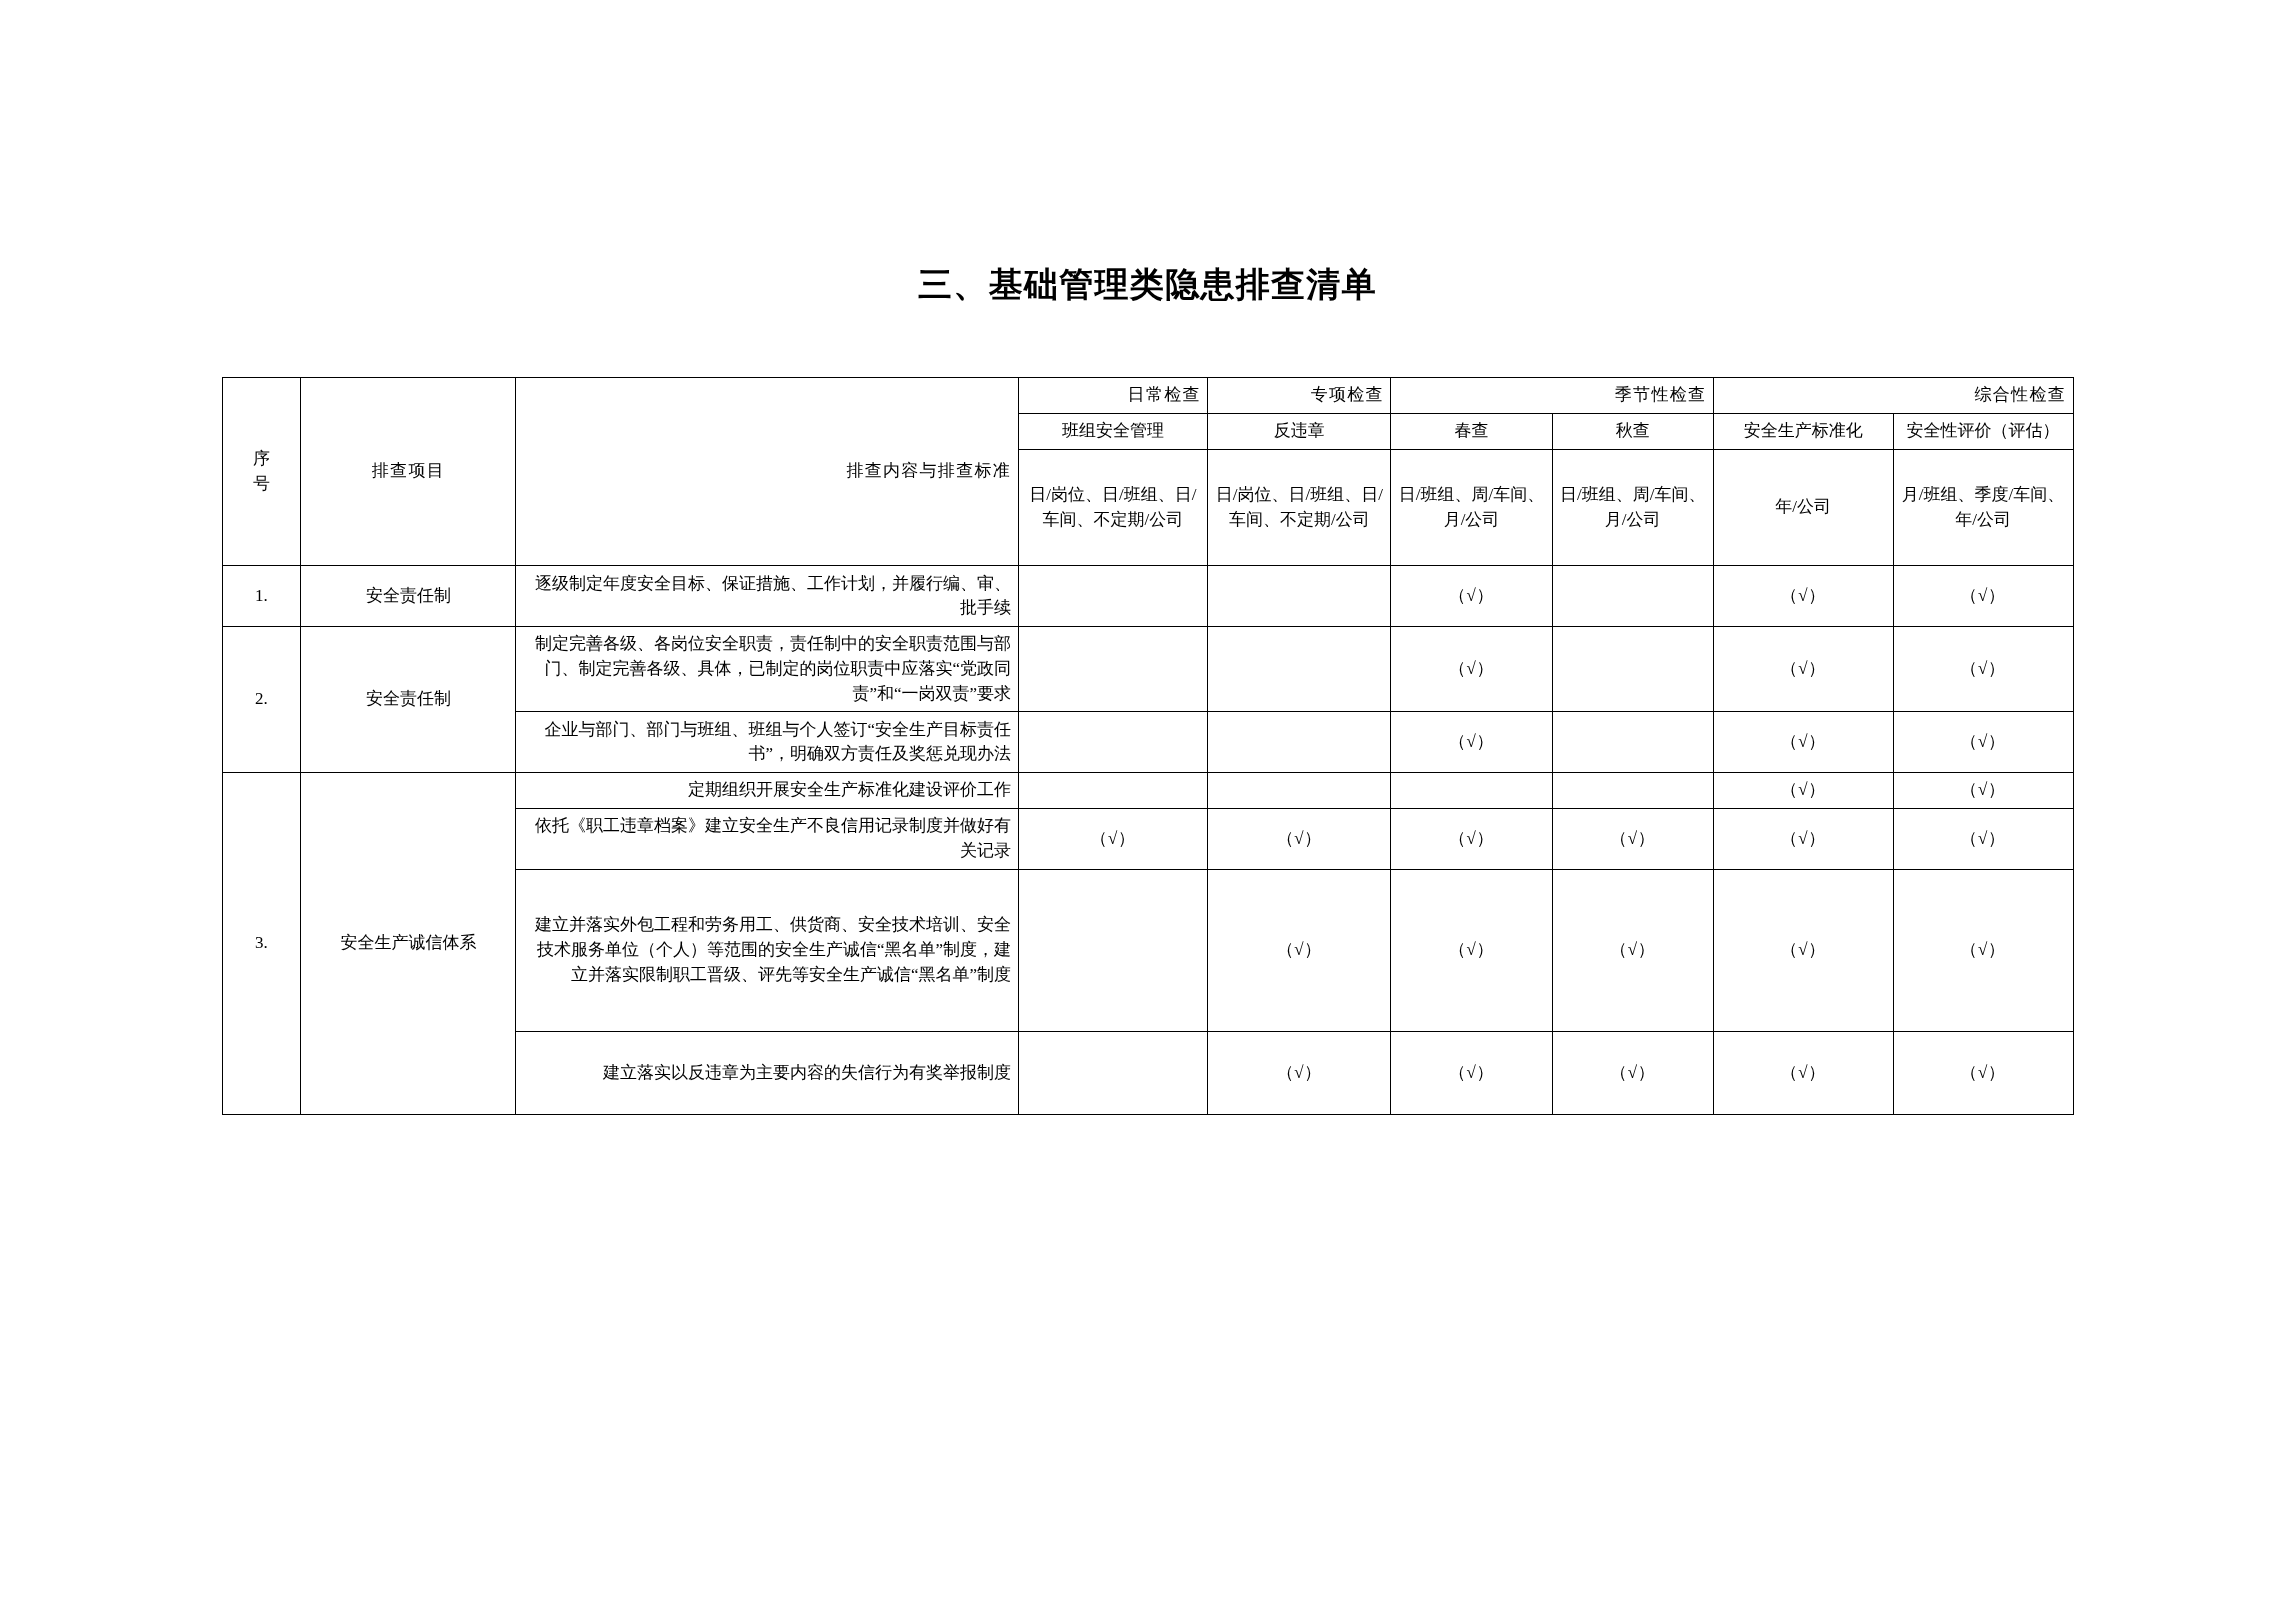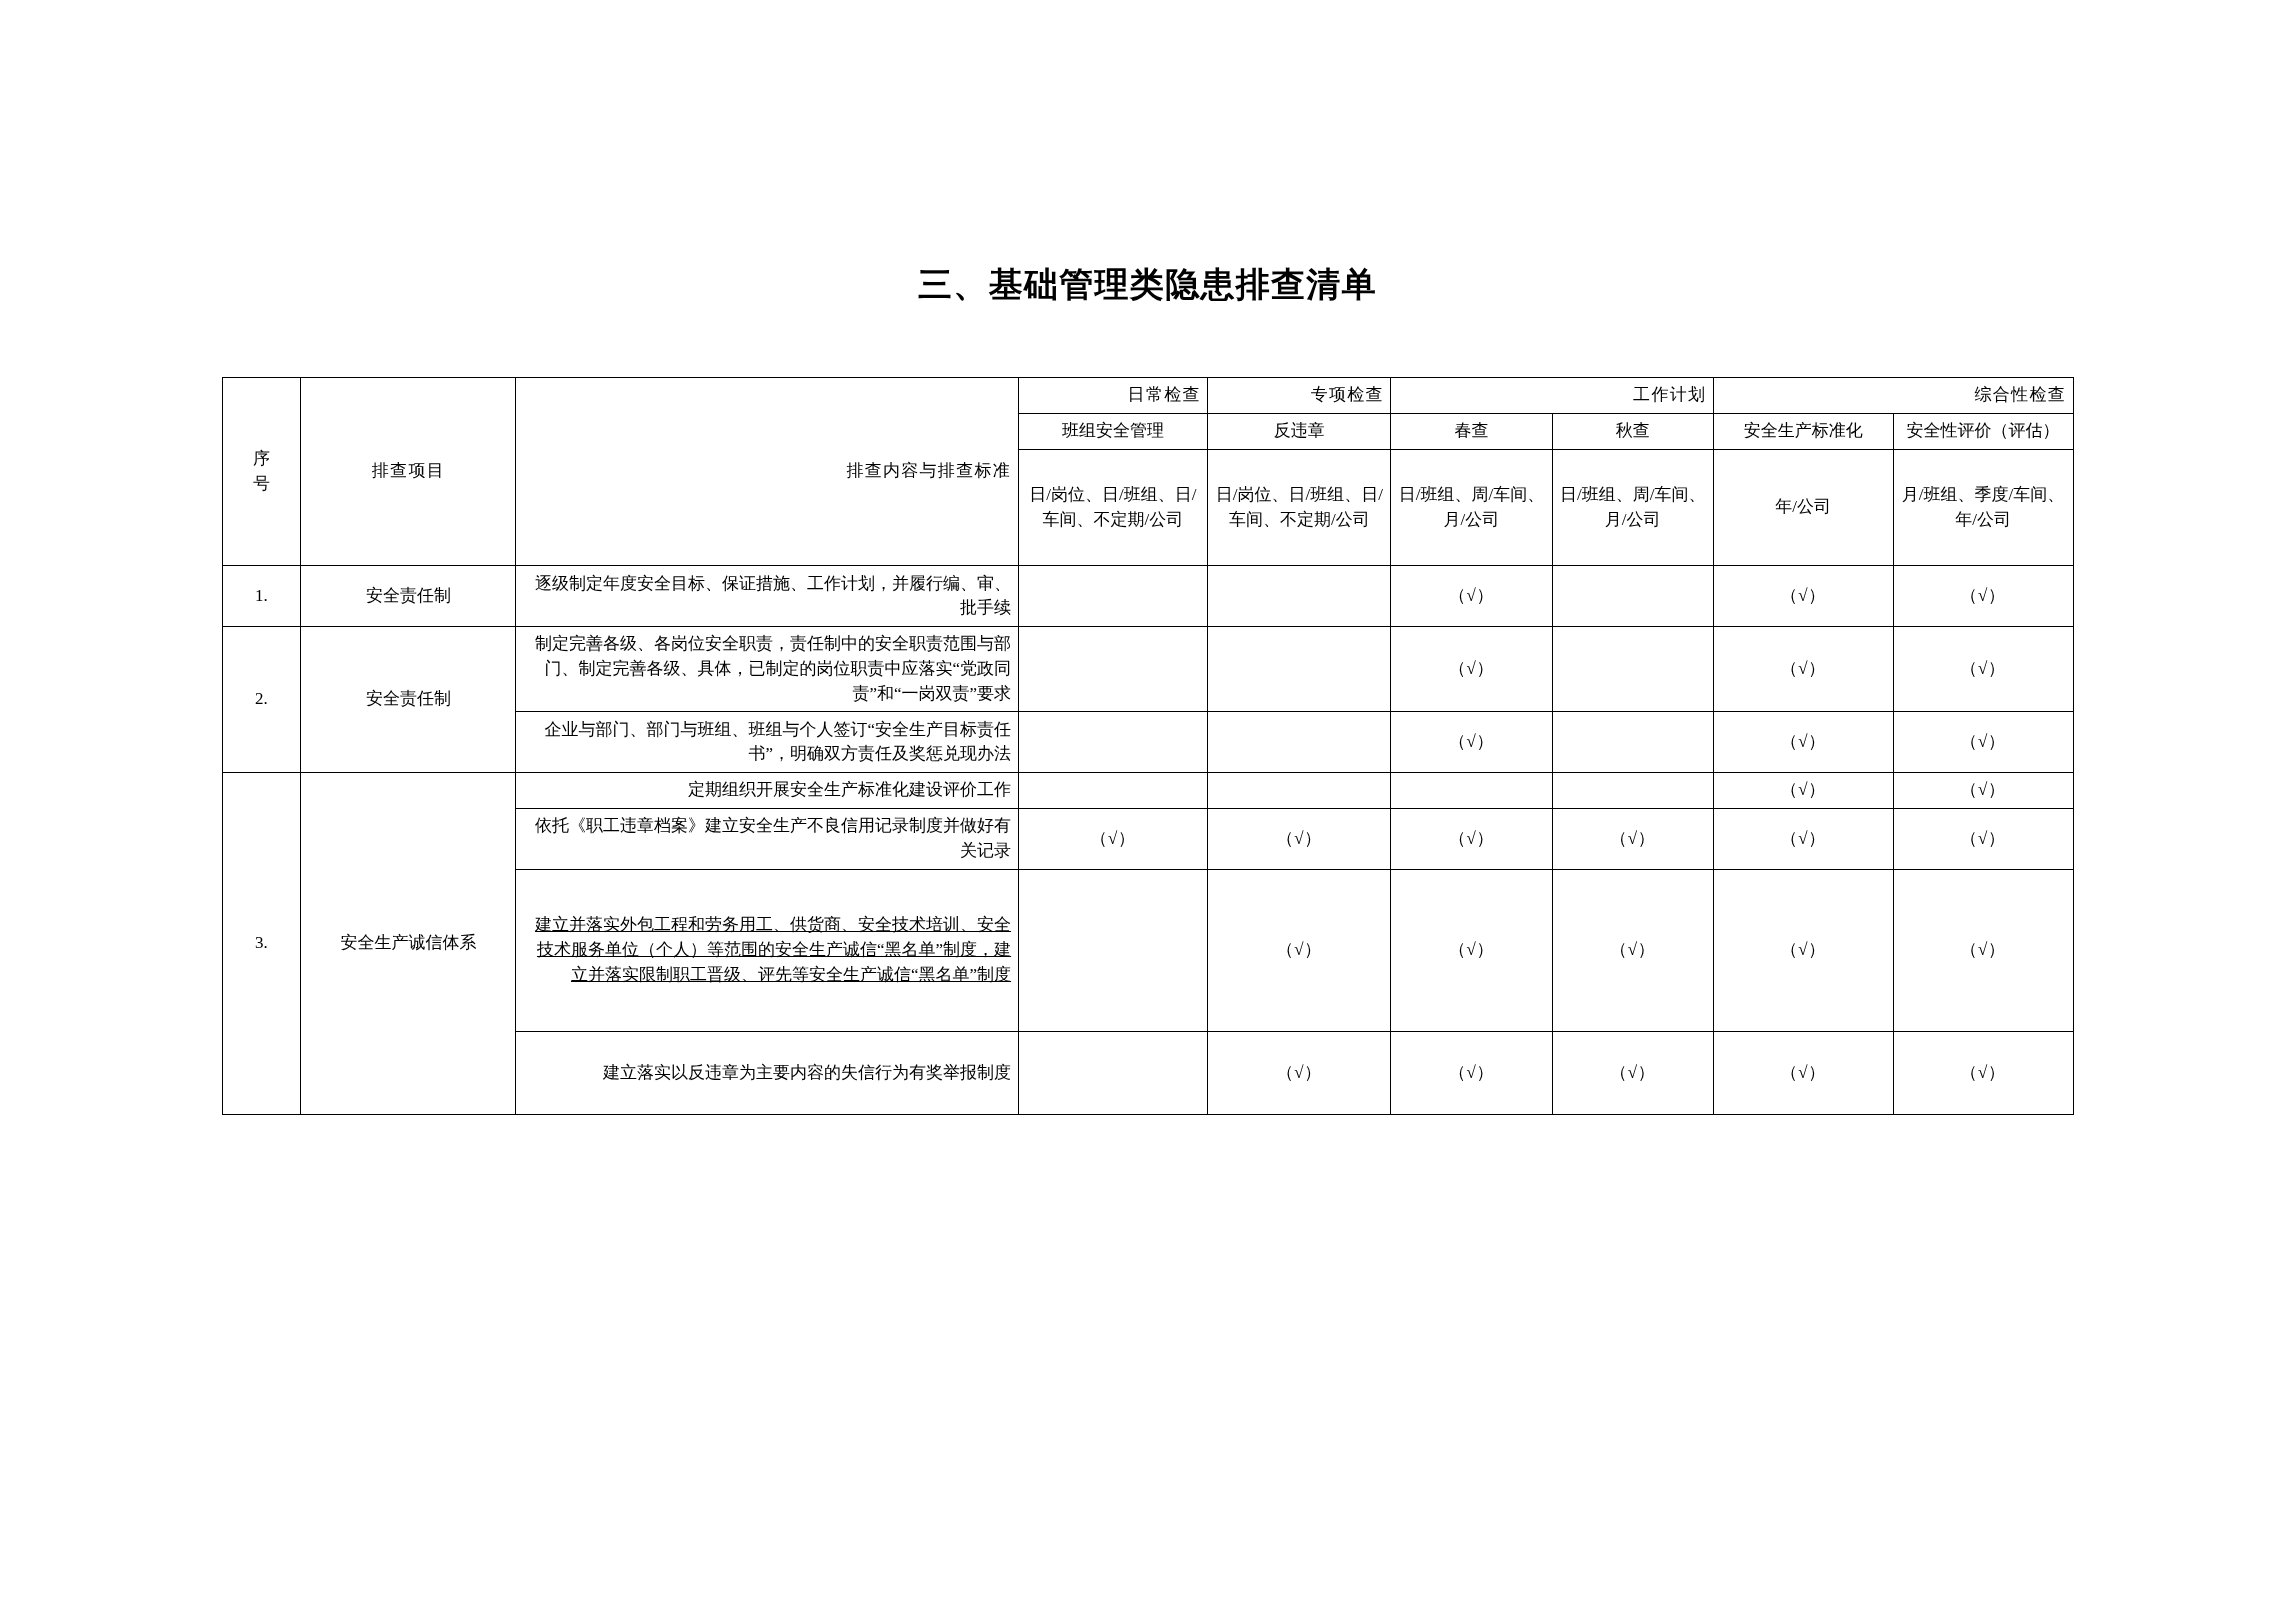--- a/index.html
+++ b/index.html
@@ -128,21 +128,21 @@
           <td rowspan="3" class="big-label" style="text-align:right;">
             <span>排查内容与排查标准</span>
           </td>
           <td class="grp-head">
             <span>日常检查</span>
           </td>
           <td class="grp-head">
             <span>专项检查</span>
           </td>
           <td class="grp-head" colspan="2">
-            <span>工作计划</span>
+            <span>季节性检查</span>
           </td>
           <td class="grp-head" colspan="2">
             <span>综合性检查</span>
           </td>
         </tr>
         <tr>
           <td class="sub-head">班组安全管理</td>
           <td class="sub-head">反违章</td>
           <td class="sub-head">春查</td>
           <td class="sub-head">秋查</td>
@@ -207,21 +207,21 @@
         <tr>
           <td class="content-cell">依托《职工违章档案》建立安全生产不良信用记录制度并做好有关记录</td>
           <td class="c-chk mark">（√）</td>
           <td class="c-chk mark">（√）</td>
           <td class="c-chk mark">（√）</td>
           <td class="c-chk mark">（√）</td>
           <td class="c-chk mark">（√）</td>
           <td class="c-chk mark">（√）</td>
         </tr>
         <tr>
-          <td class="content-cell" style="height:151px;text-decoration:underline;">建立并落实外包工程和劳务用工、供货商、安全技术培训、安全技术服务单位（个人）等范围的安全生产诚信“黑名单”制度，建立并落实限制职工晋级、评先等安全生产诚信“黑名单”制度</td>
+          <td class="content-cell" style="height:151px;">建立并落实外包工程和劳务用工、供货商、安全技术培训、安全技术服务单位（个人）等范围的安全生产诚信“黑名单”制度，建立并落实限制职工晋级、评先等安全生产诚信“黑名单”制度</td>
           <td class="c-chk mark"></td>
           <td class="c-chk mark">（√）</td>
           <td class="c-chk mark">（√）</td>
           <td class="c-chk mark">（√）</td>
           <td class="c-chk mark">（√）</td>
           <td class="c-chk mark">（√）</td>
         </tr>
         <tr>
           <td class="content-cell" style="height:72px;">建立落实以反违章为主要内容的失信行为有奖举报制度</td>
           <td class="c-chk mark"></td>

